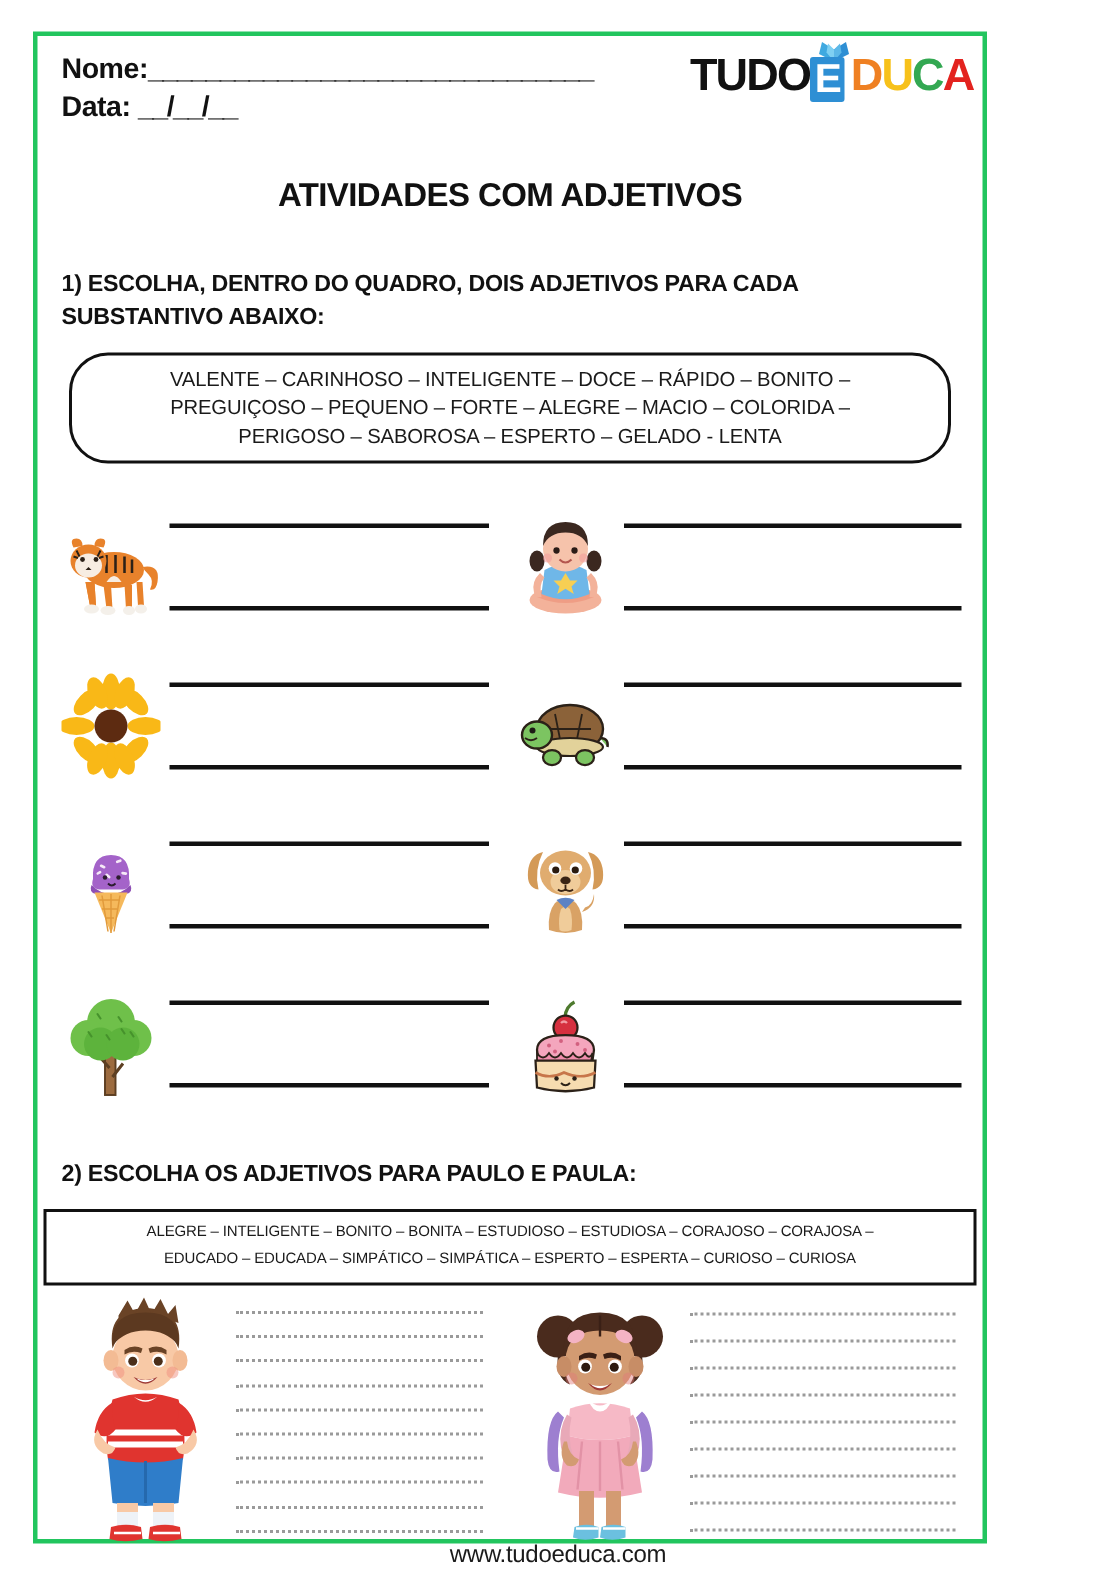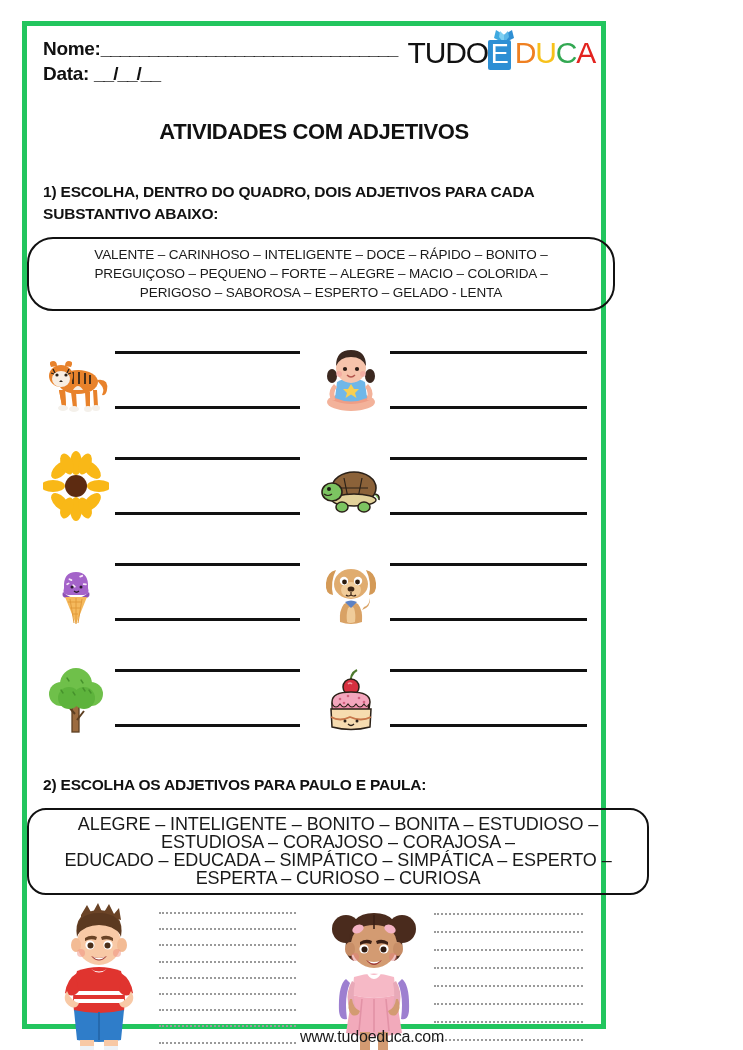--- a/index.html
+++ b/index.html
@@ -9,23 +9,23 @@
     height: 1050px;
     background: #ffffff;
     font-family: "Liberation Sans", sans-serif;
     overflow: hidden;
   }
 
   .page {
     position: absolute;
     left: 22px;
     top: 21px;
-    width: 584px;
+    width: 636px;
     height: 1008px;
-    border: 5px solid #22c55e;
+    border: 3px solid #22c55e;
     background: #ffffff;
   }
 
   
   .header {
     position: relative;
     height: 74px;
     padding: 10px 0 0 16px;
   }
   .field-line {
@@ -36,21 +36,21 @@
     white-space: nowrap;
     line-height: 25px;
   }
   .field-line .rule { letter-spacing: -1px; }
 
   .logo {
     position: absolute;
     right: 6px;
     top: 10px;
     font-size: 30px;
-    font-weight: normal;
+    font-weight: bold;
     letter-spacing: -1.2px;
     line-height: 34px;
     display: flex;
     align-items: flex-end;
   }
   .logo .lg-tudo { color: #111111; }
   .logo .lg-e-wrap {
     position: relative;
     display: inline-block;
     width: 27px;
@@ -101,21 +101,21 @@
     border: 2px solid #111;
     margin: 12px auto 0 auto;
     padding: 6px 10px 7px 10px;
     text-align: center;
     font-size: 13.5px;
     line-height: 19px;
     color: #1a1a1a;
     letter-spacing: -0.1px;
   }
   .wordbox.box1 { width: 588px; border-radius: 26px; }
-  .wordbox.box2 { width: 622px; font-size: 18px; line-height: 18px; padding: 5px 6px 6px 6px; border-radius: 19px; }
+  .wordbox.box2 { width: 622px; font-size: 10px; line-height: 18px; padding: 5px 6px 6px 6px; }
 
   
   .rows { margin-top: 16px; }
   .prow {
     display: flex;
     height: 106px;
   }
   .cell {
     display: flex;
     align-items: center;

